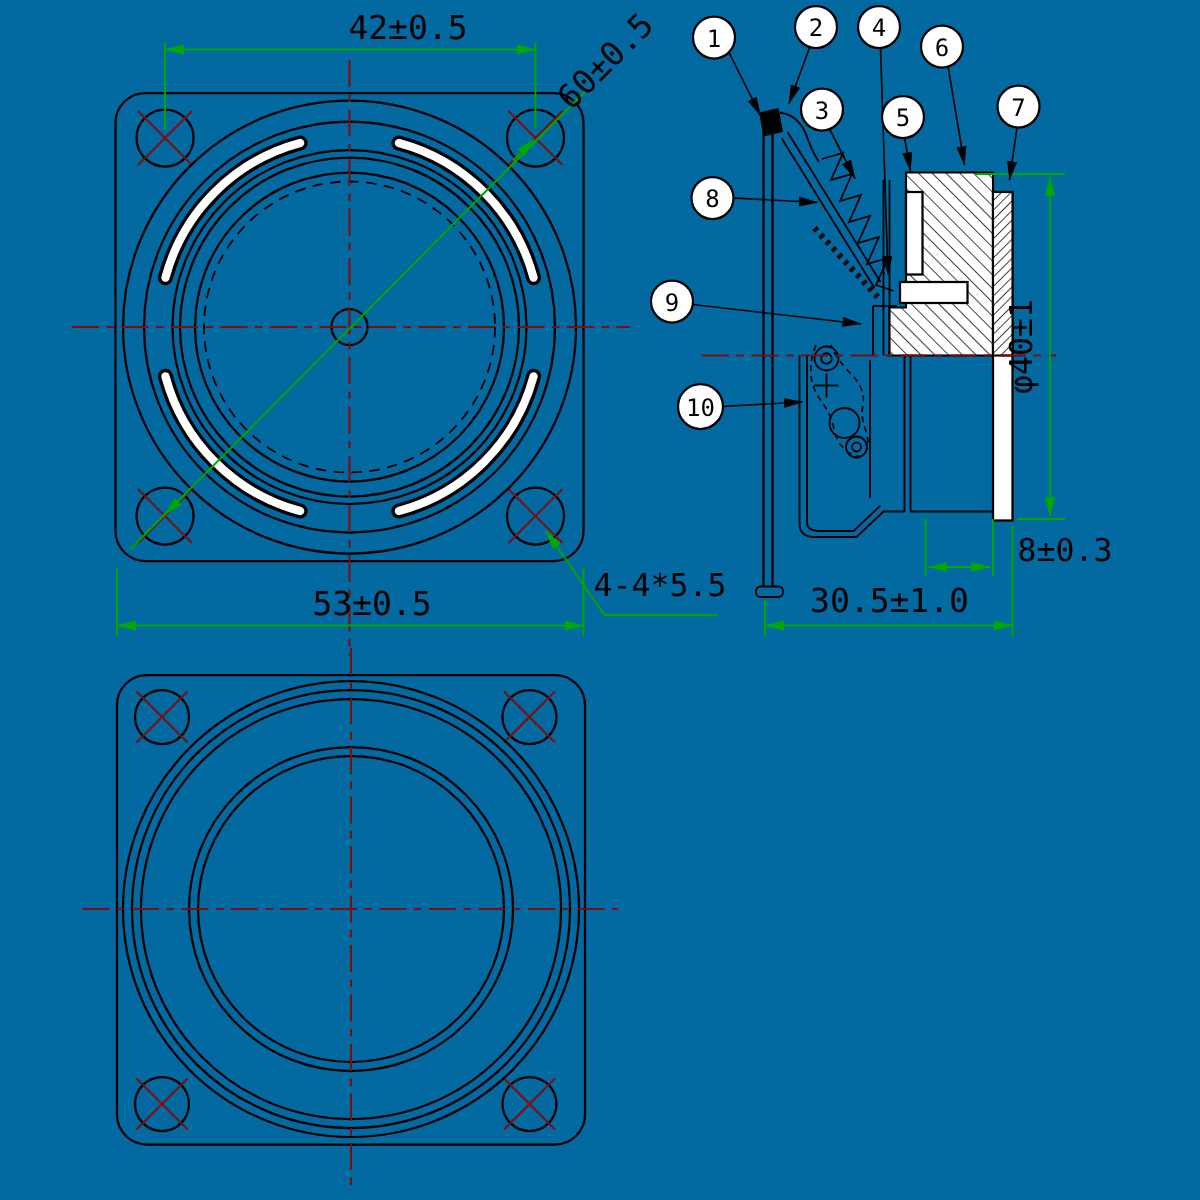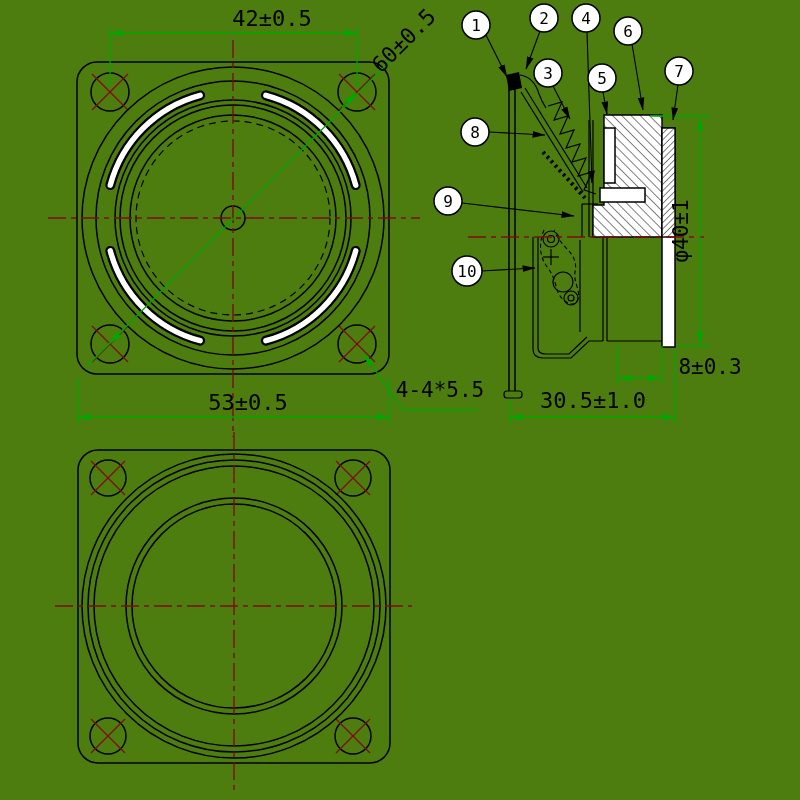--- a/index.html
+++ b/index.html
@@ -1,21 +1,21 @@
 <!DOCTYPE html>
 <html style="--dim: #00a800; --cl: #7c0e0e; --ink: #000000;"><head>
 <meta charset="utf-8">
 <style>
   :root{
     --dim:#00a800;
     --cl:#7c0e0e;
     --ink:#000000;
   }
   html,body{margin:0;padding:0;background:#ffffff;}
-  #stage{position:relative;width:800px;height:800px;background:#4d7c0f;overflow:hidden;}
+  #stage{position:relative;width:800px;height:800px;background:#0369a1;overflow:hidden;}
   svg{position:absolute;left:0;top:0;}
   .ln{stroke:var(--ink);fill:none;stroke-width:1.5;}
   .lnt{stroke:var(--ink);fill:none;stroke-width:1.2;}
   .dim{stroke:var(--dim);fill:none;stroke-width:1.3;}
   .cl{stroke:var(--cl);fill:none;stroke-width:1.4;stroke-dasharray:18 5 5 5;}
   .cross{stroke:var(--cl);fill:none;stroke-width:1.3;}
   .dimtext{fill:var(--ink);font:21px "DejaVu Sans Mono","Liberation Mono",monospace;}
   .dimtext.big{font-size:22px;}
   .af{fill:var(--dim);}
   .ab{fill:var(--ink);}

